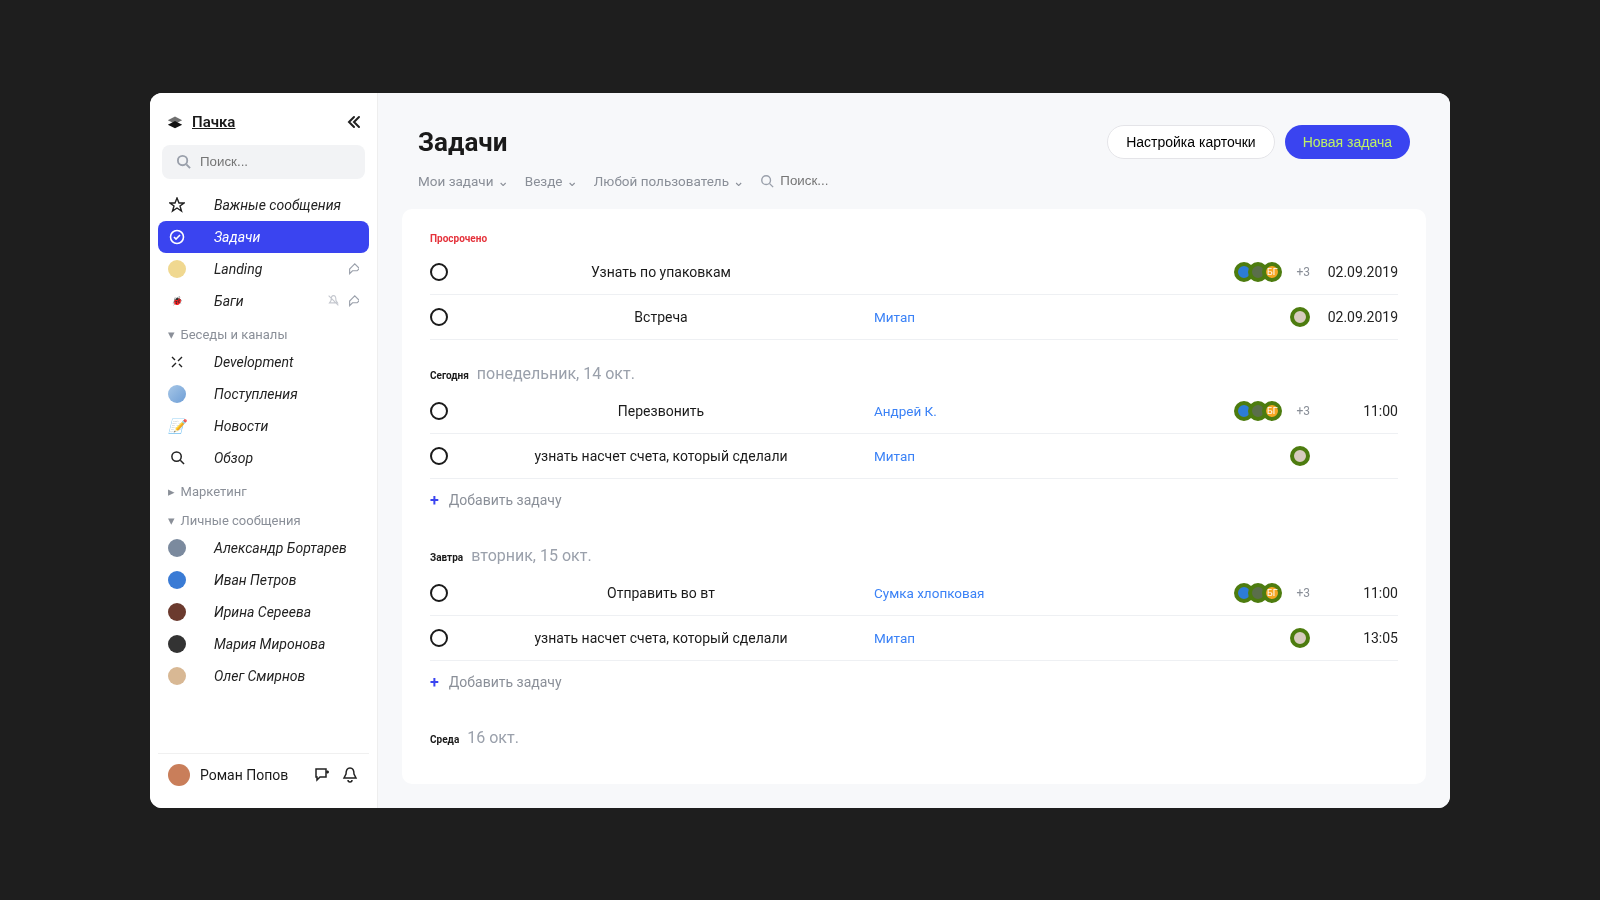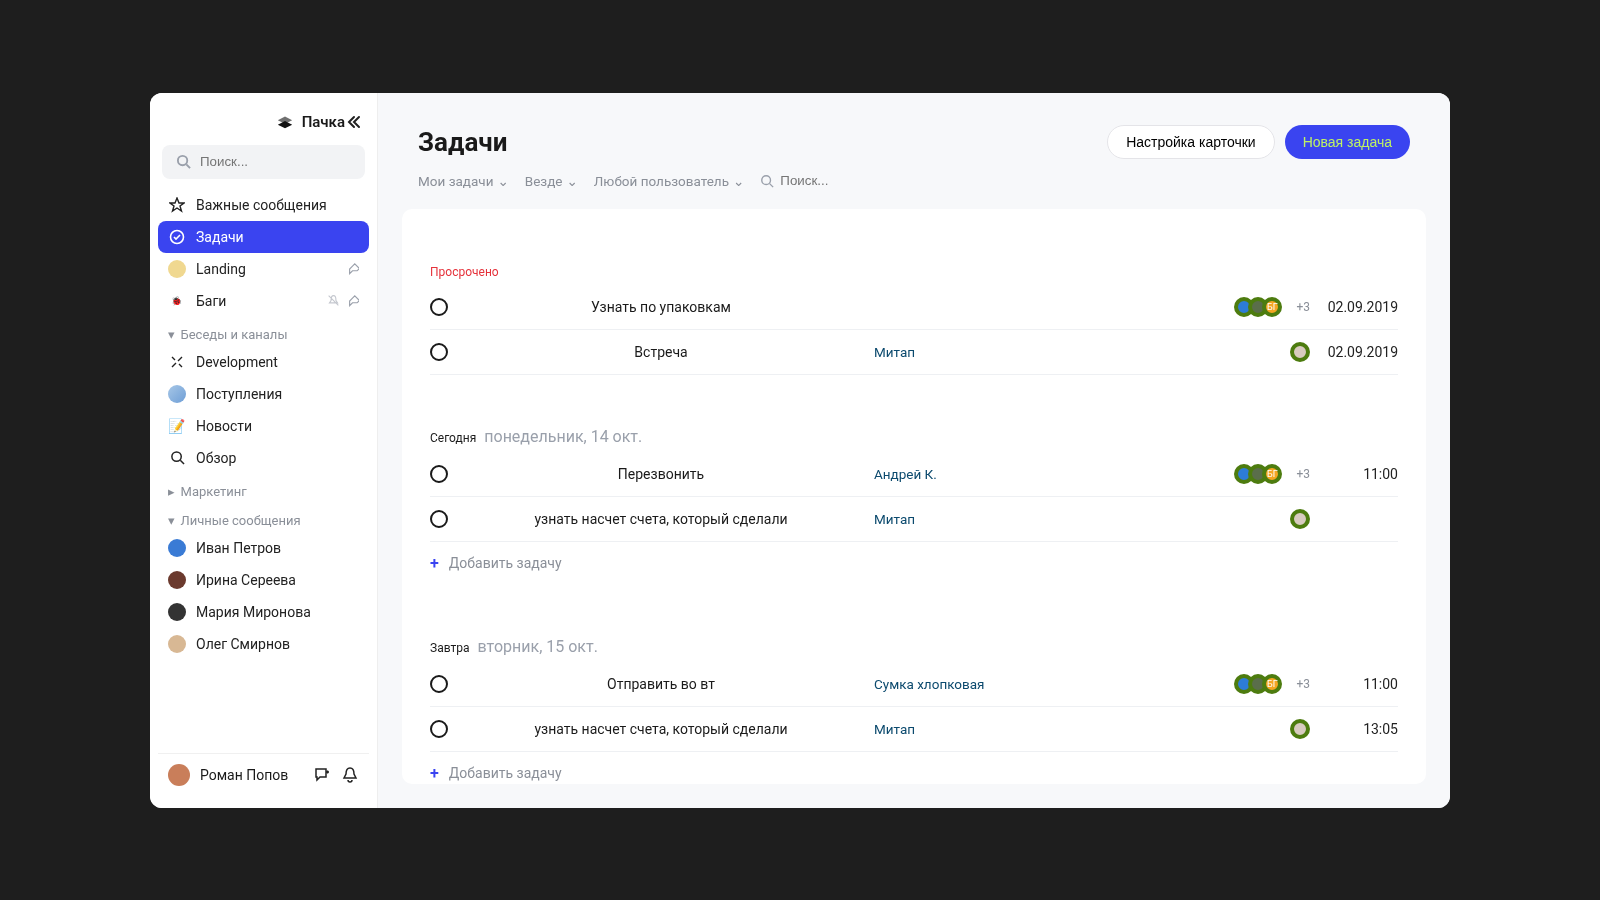--- a/index.html
+++ b/index.html
@@ -27,36 +27,37 @@
   width: 228px;
   background: #fff;
   border-right: 1px solid #eee;
   display: flex;
   flex-direction: column;
   padding: 20px 8px 12px 8px;
 }
 .sidebar-header {
   display: flex;
   align-items: center;
-  justify-content: flex-end;
+  justify-content: space-between;
   padding: 0 8px 14px 8px;
+  text-decoration: underline;
 }
 .logo { display: flex; align-items: center; gap: 8px; font-weight: 600; font-size: 15px; }
 .collapse-btn { cursor: pointer; color: #222; font-weight: 700; }
 .search-box {
   display: flex; align-items: center; gap: 8px;
   background: #f2f3f5; border-radius: 8px;
   padding: 8px 12px; margin: 0 4px 10px 4px;
   color: #8a8f98;
 }
 .search-box input { border: none; background: transparent; outline: none; flex: 1; color: #333; }
 .nav-item {
-  display: flex; align-items: center; gap: 10px;
+  display: flex; align-items: center; gap: 28px;
   padding: 7px 10px; border-radius: 8px;
-  cursor: pointer; color: #222; font-size: 14px;
+  cursor: pointer; color: #222; font-size: 14px; font-style: italic;
 }
 .nav-item.active { background: #3a44f0; color: #fff; }
 .nav-item .trail { margin-left: auto; display: flex; gap: 6px; color: #9aa0ab; }
 .nav-section {
   display: flex; align-items: center; gap: 6px;
   padding: 10px 10px 4px 10px; color: #8a8f98; font-size: 13px;
   cursor: pointer;
 }
 .avatar {
   width: 18px; height: 18px; border-radius: 50%;
@@ -90,34 +91,34 @@
 }
 .filter-item { display: flex; align-items: center; gap: 4px; cursor: pointer; }
 .filter-search { display: flex; align-items: center; gap: 6px; }
 .filter-search input { border: none; background: transparent; outline: none; width: 140px; }
 .task-panel {
   background: #fff; margin: 0 24px 24px 24px; border-radius: 10px;
   flex: 1; overflow-y: auto; padding: 24px 28px;
 }
 .group-header { display: flex; align-items: baseline; gap: 8px; margin-bottom: 6px; margin-top: 24px; }
 .group-header:first-child { margin-top: 0; }
-.group-title { font-size: 12px; font-weight: 400; margin-top: 32px; }
+.group-title { font-size: 10px; font-weight: 700; }
 .group-title.overdue { color: #e5323b; }
 .group-sub { font-size: 16px; color: #9aa0ab; }
 .task-row {
   display: flex; align-items: center; gap: 14px;
   padding: 12px 0; border-bottom: 1px solid #eef0f3;
   font-size: 14px;
 }
 .task-row .circle { width: 18px; height: 18px; border-radius: 50%; border: 2px solid; flex-shrink: 0; cursor: pointer; }
 .c-orange { border-color: #f5a623; }
 .c-red { border-color: #e5323b; }
 .c-grey { border-color: #d0d3d9; }
 .task-title { flex: 1; text-align: center; }
-.task-meta { width: 280px; color: #0c4a6e; font-size: 13.5px; }
+.task-meta { width: 280px; color: #3b82f6; font-size: 13.5px; }
 .task-right { display: flex; align-items: center; gap: 10px; justify-content: flex-end; width: 230px; }
 .assignees { display: flex; align-items: center; }
 .assignees .avatar { width: 20px; height: 20px; margin-left: -6px; border: 4px solid #4d7c0f; }
 .assignees .first { margin-left: 0; }
 .more-count { font-size: 12px; color: #8a8f98; margin-left: 4px; }
 .task-date { font-size: 14px; color: #222; width: 78px; text-align: right; }
 .add-task {
   display: flex; align-items: center; gap: 10px; padding: 12px 0; color: #8a8f98; cursor: pointer;
 }
 .add-task .plus { color: #3a44f0; font-size: 16px; font-weight: 600; }
@@ -237,20 +238,24 @@
       <span>▸</span>
       <span>Маркетинг</span>
     </div>
 
     <div class="nav-section">
       <span>▾</span>
       <span>Личные сообщения</span>
     </div>
 
     <div class="nav-item">
+      <span class="avatar" style="background:#7b8a9e"></span>
+      <span>Александр Бортарев</span>
+    </div>
+    <div class="nav-item">
       <span class="avatar" style="background:#3a7bd5"></span>
       <span>Иван Петров</span>
     </div>
     <div class="nav-item">
       <span class="avatar" style="background:#6b3a2e"></span>
       <span>Ирина Сереева</span>
     </div>
     <div class="nav-item">
       <span class="avatar" style="background:#333"></span>
       <span>Мария Миронова</span>

